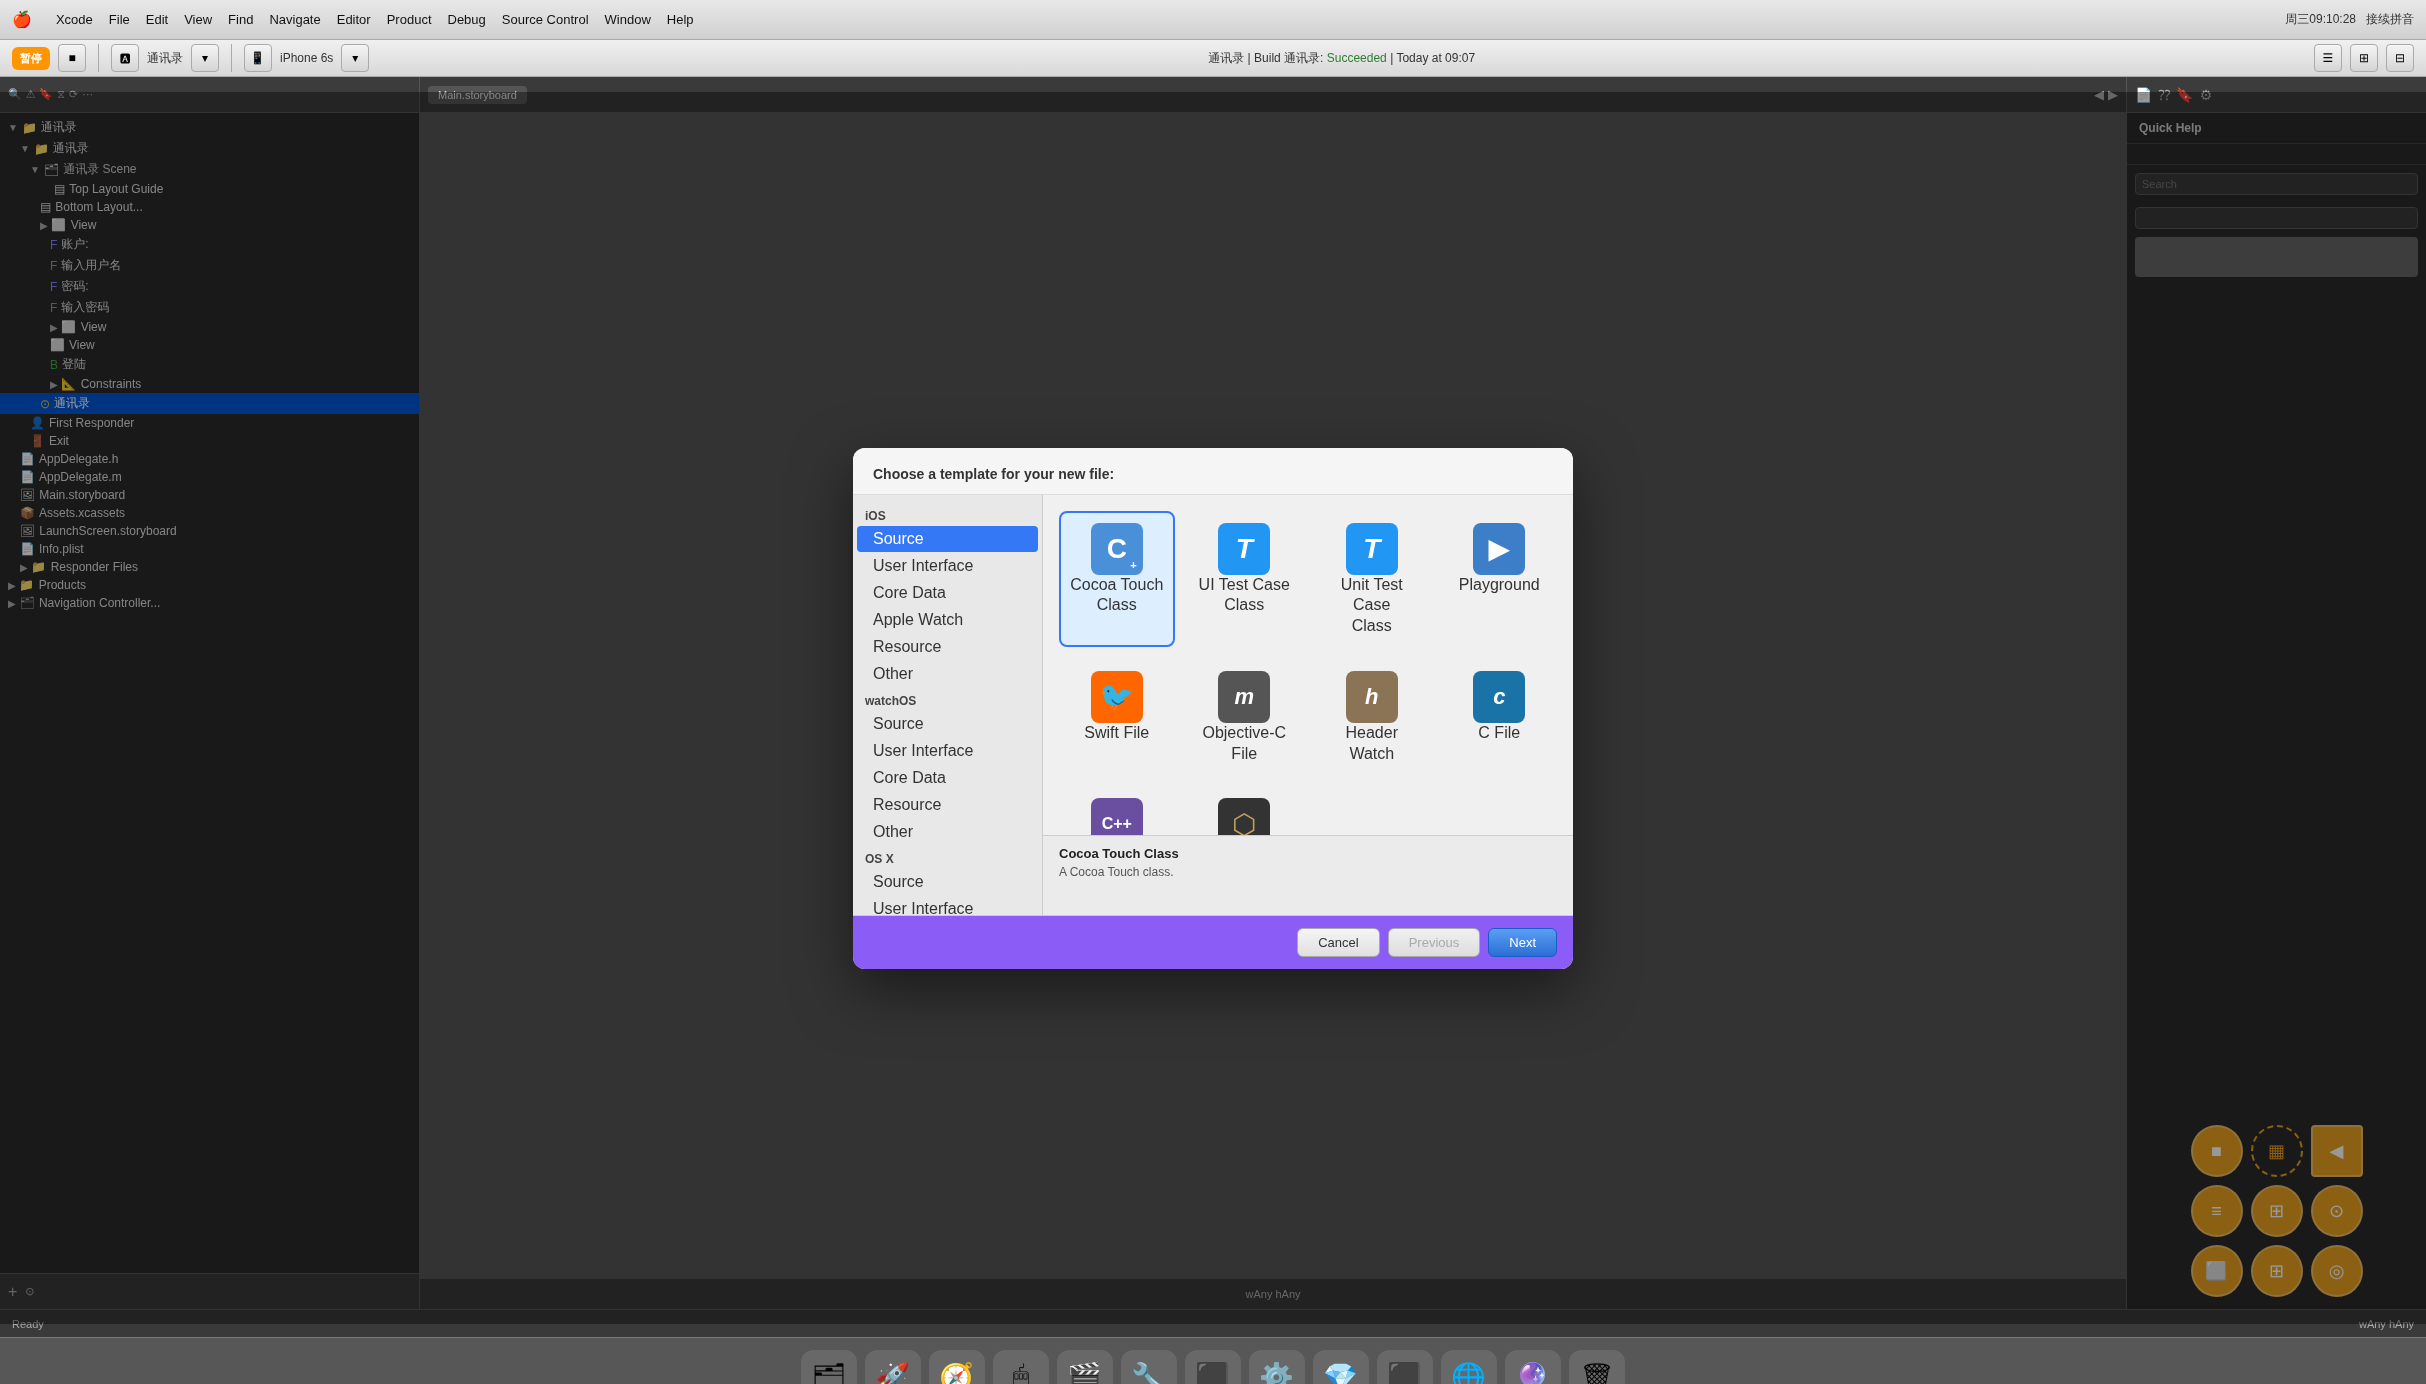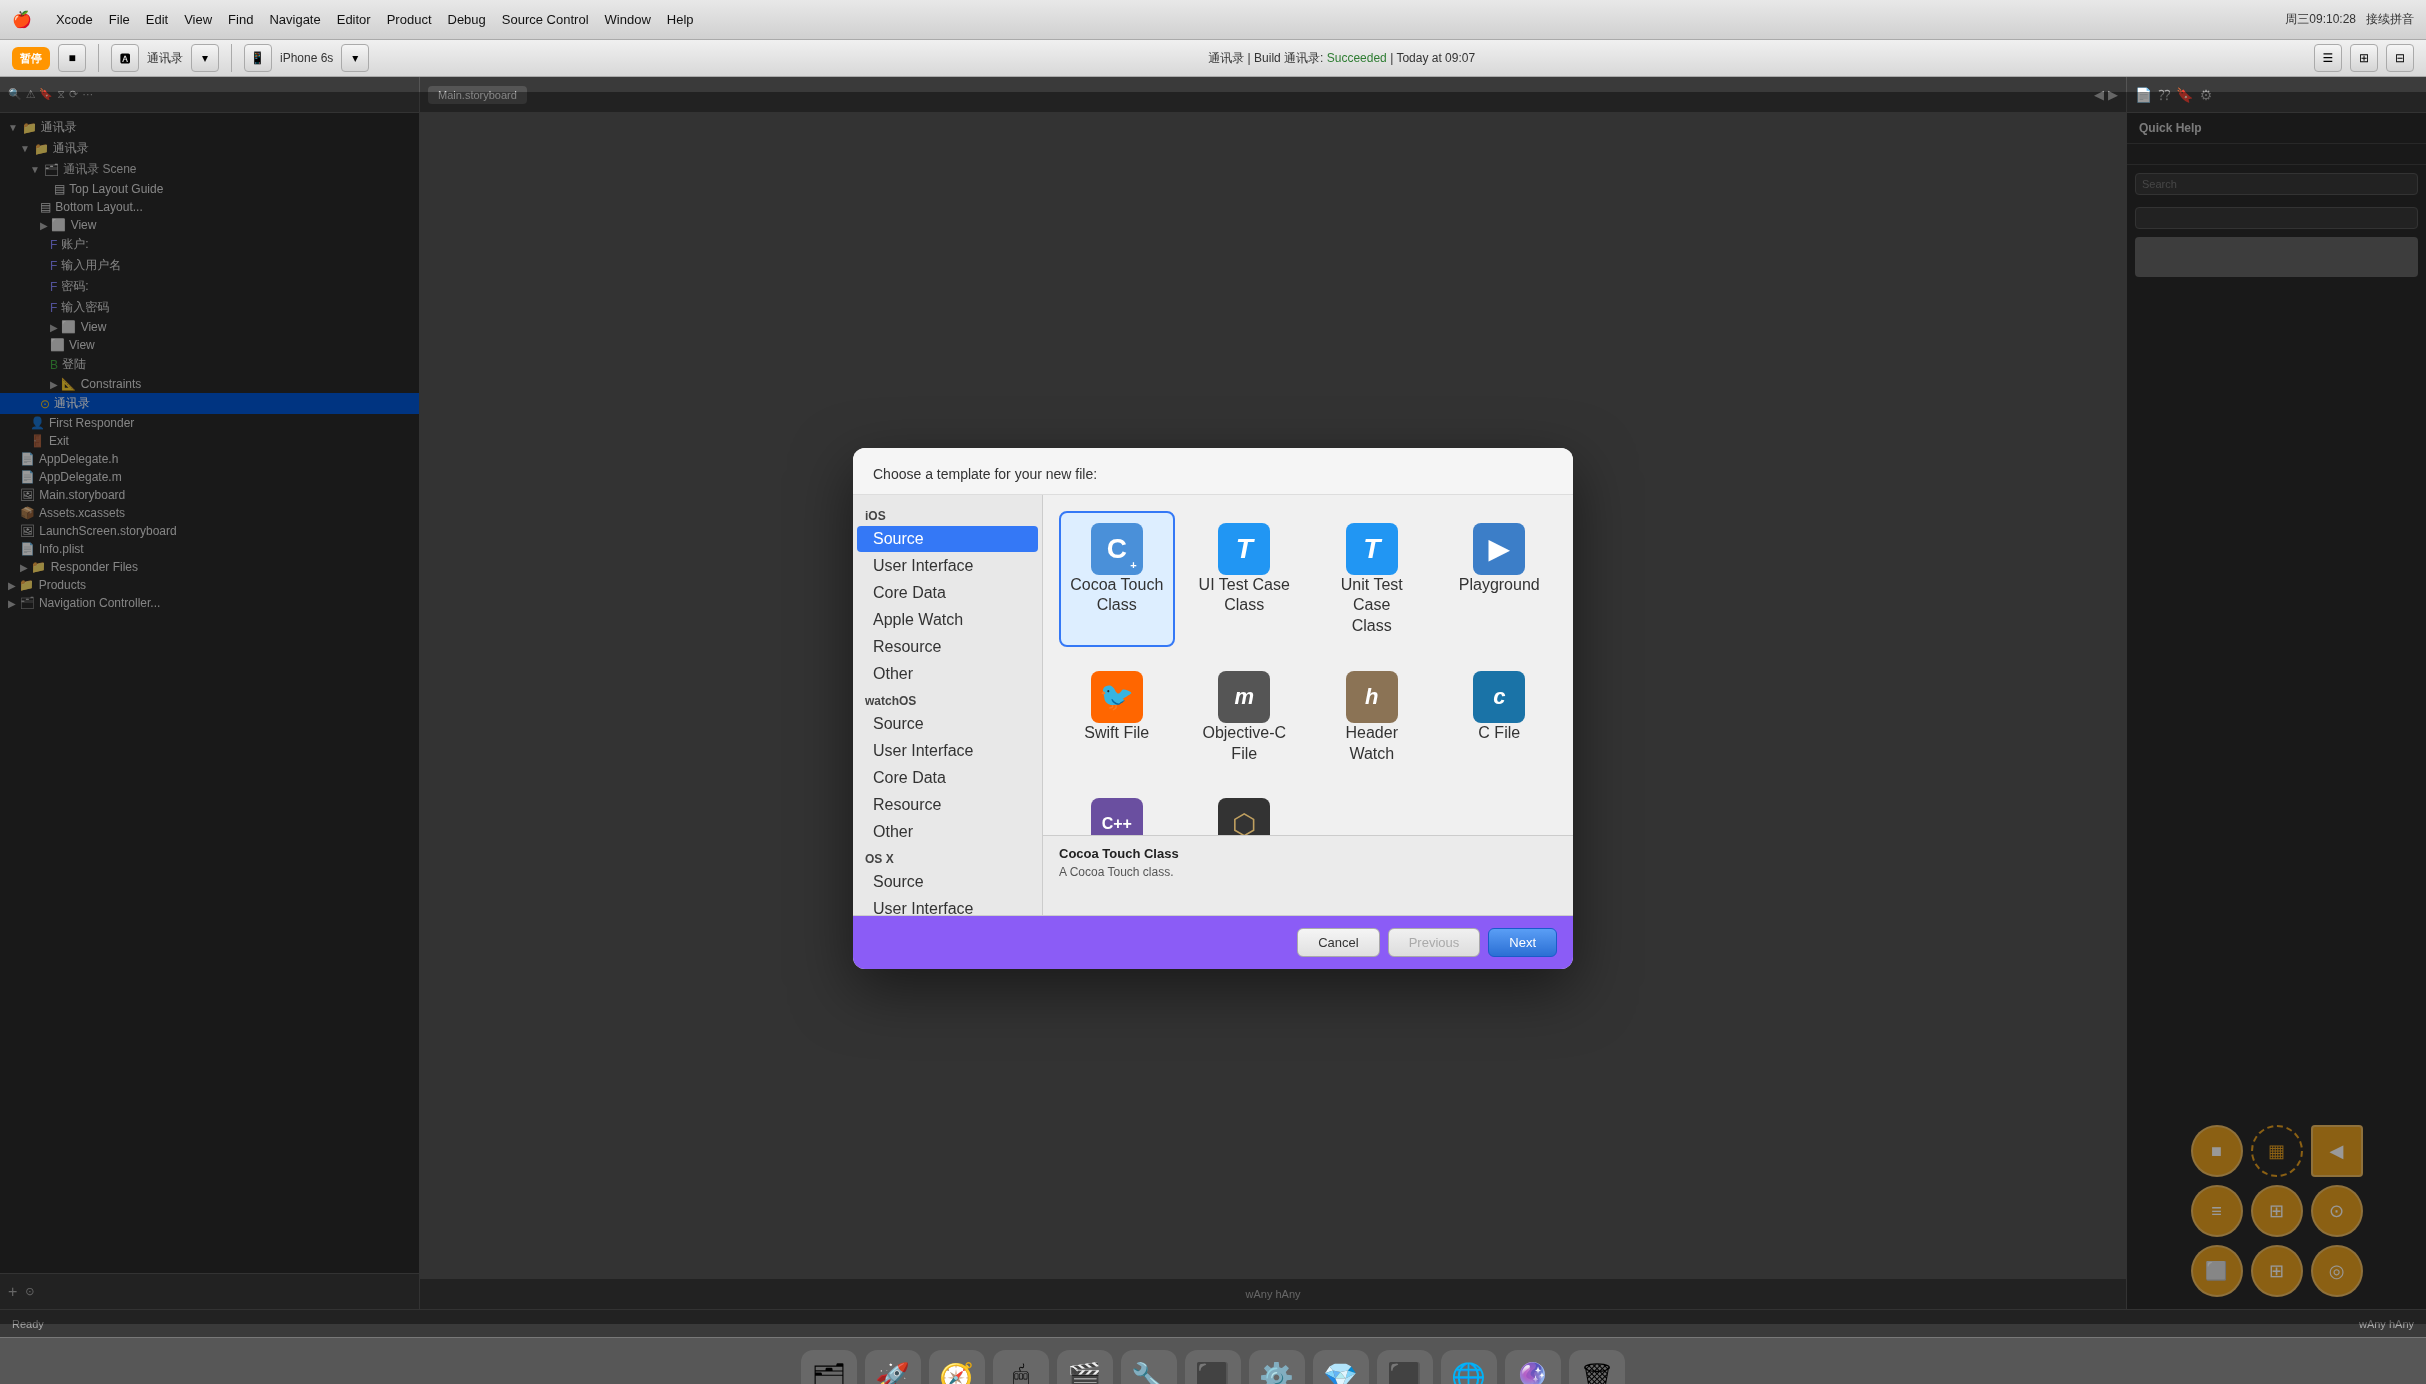--- a/index.html
+++ b/index.html
@@ -186,21 +186,21 @@
       flex-direction: column;
     }
     .modal-header {
       padding: 18px 20px 12px;
       background: #f5f5f5;
       border-bottom: 1px solid #ddd;
     }
     .modal-header-title {
       font-size: 14px;
       color: #333;
-      font-weight: 400;
+      font-weight: 700;
     }
     .modal-body {
       display: flex;
       height: 420px;
     }
     .modal-sidebar {
       width: 190px;
       background: #e8e8e8;
       border-right: 1px solid #ccc;
       overflow-y: auto;

